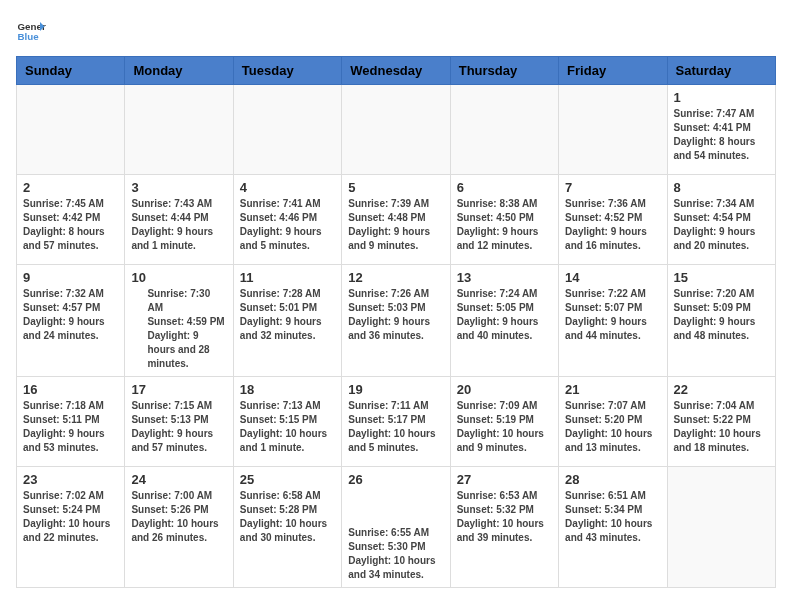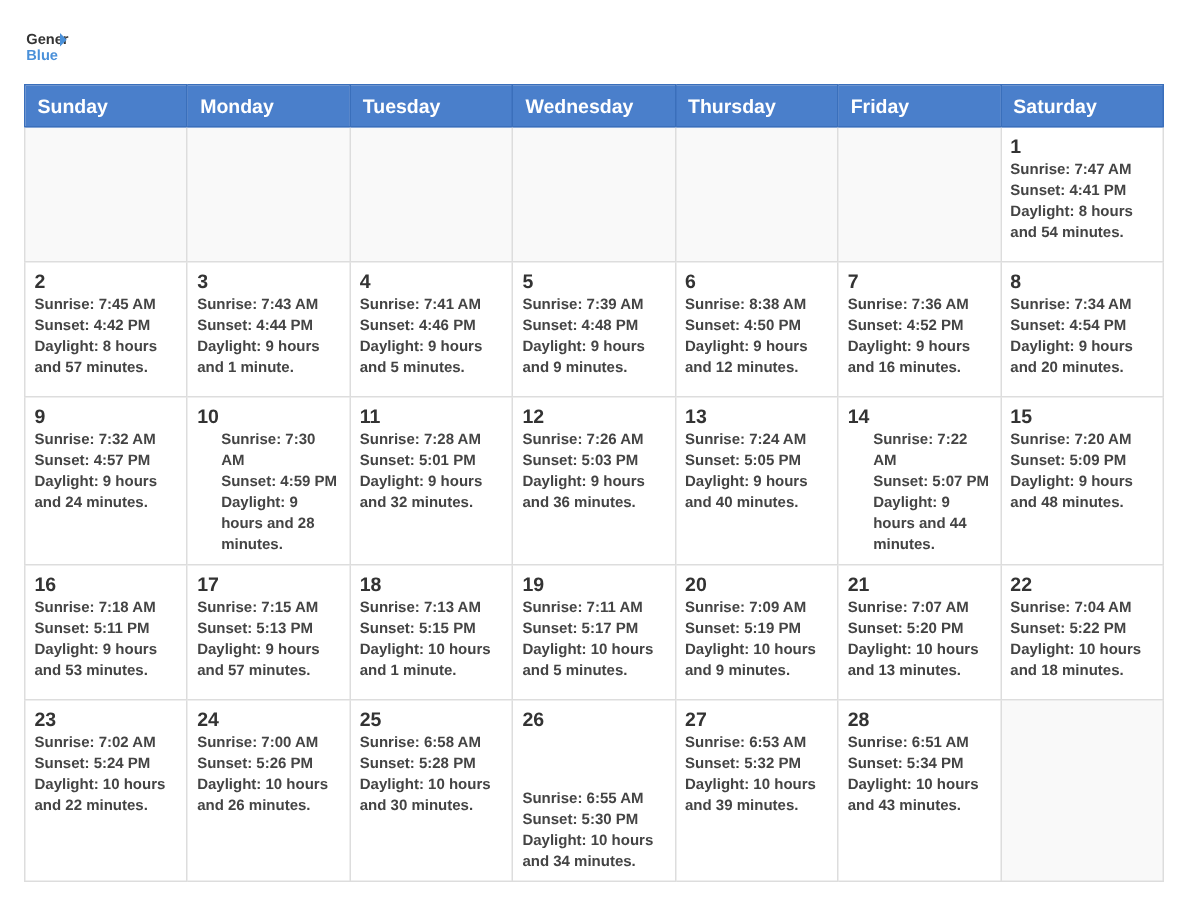--- a/index.html
+++ b/index.html
@@ -38,21 +38,21 @@
       font-weight: normal;
       color: #555;
     }
     .calendar {
       width: 100%;
       border-collapse: collapse;
       border: 1px solid #ccc;
     }
     .calendar th {
       background-color: #4a7fcb;
-      color: #ffffff;
+      color: #000000;
       text-align: left;
       padding: 6px 8px;
       font-size: 13px;
       border: 1px solid #3a6fbb;
     }
     .calendar td {
       vertical-align: top;
       border: 1px solid #ddd;
       padding: 5px 6px;
       width: calc(100% / 7);
@@ -194,21 +194,21 @@
 Daylight: 9 hours and 36 minutes.</div>
         </td>
         <td>
           <span class="day-number">13</span>
           <div class="day-info" style="white-space: pre-line;">Sunrise: 7:24 AM
 Sunset: 5:05 PM
 Daylight: 9 hours and 40 minutes.</div>
         </td>
         <td>
           <span class="day-number">14</span>
-          <div class="day-info" style="white-space: pre-line; margin-left: 17px;">Sunrise: 7:22 AM
+          <div class="day-info" style="white-space: pre-line;">Sunrise: 7:22 AM
 Sunset: 5:07 PM
 Daylight: 9 hours and 44 minutes.</div>
         </td>
         <td>
           <span class="day-number">15</span>
           <div class="day-info" style="white-space: pre-line;">Sunrise: 7:20 AM
 Sunset: 5:09 PM
 Daylight: 9 hours and 48 minutes.</div>
         </td>
       </tr>

